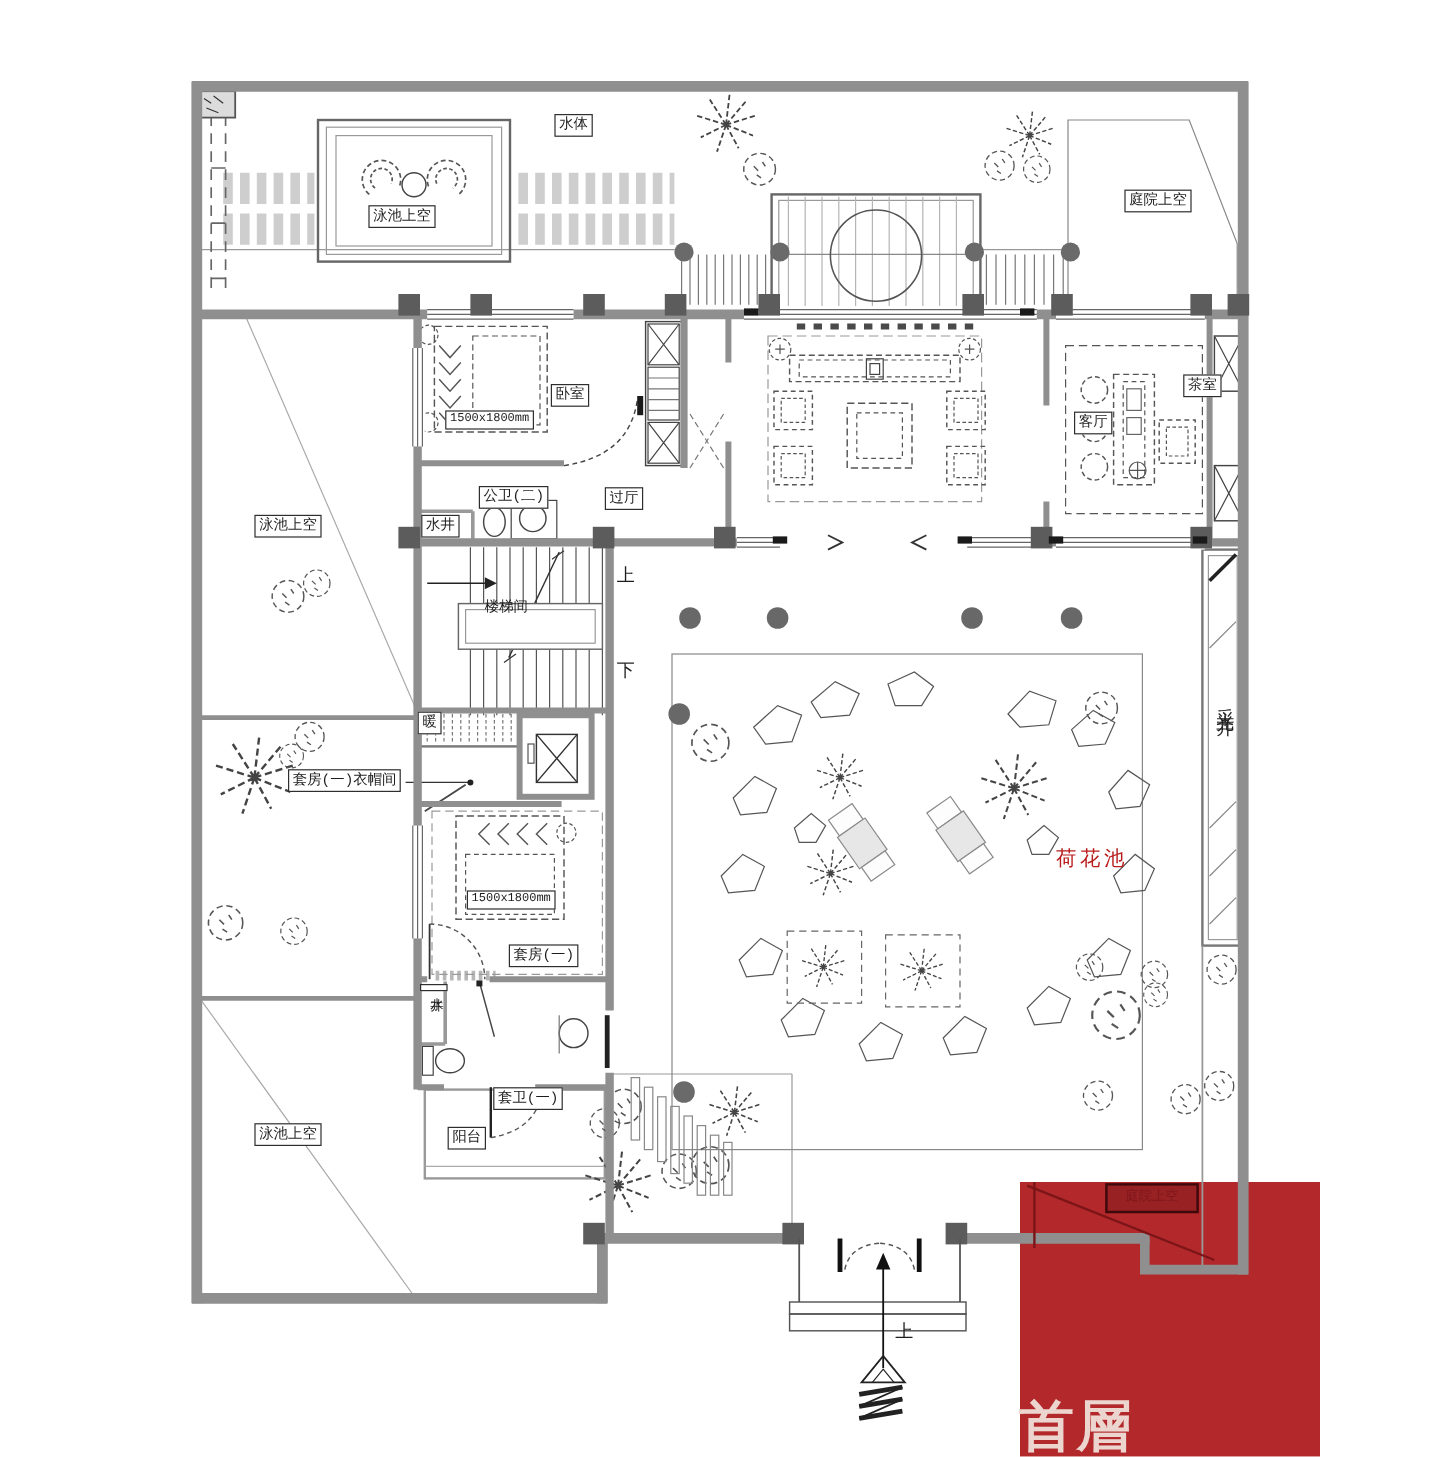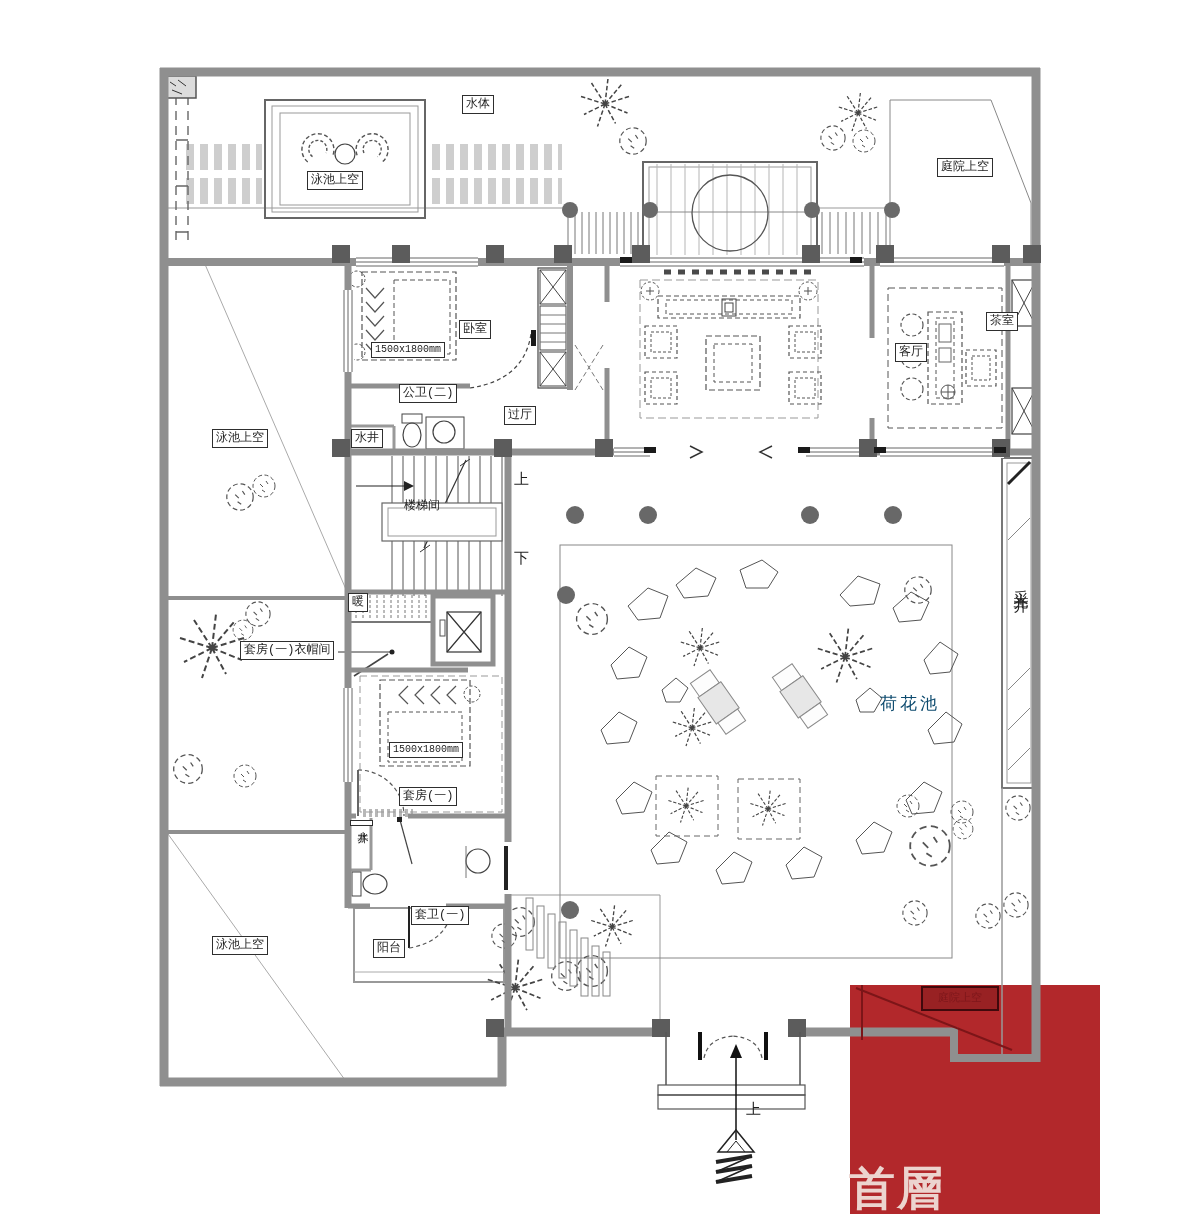--- a/index.html
+++ b/index.html
@@ -3,21 +3,21 @@
 <meta charset="utf-8">
 <style>
   html,body{margin:0;padding:0;background:#fff;font-family:"Liberation Sans",sans-serif;}
   #page{position:relative;width:1100px;height:1214px;background:#fff;overflow:hidden;font-family:Liberation Mono, monospace;}
   #plansvg{position:absolute;left:0;top:0;}
   .lbl{position:absolute;border:1px solid #2e2e2e;background:#fff;color:#1d1d1d;
        font-size:12px;line-height:15px;padding:1px 3px;white-space:nowrap;z-index:5;}
   .plain{position:absolute;color:#1d1d1d;font-size:15px;z-index:5;white-space:nowrap;}
   .small{font-size:10px;line-height:12px;}
   .vert{writing-mode:vertical-rl;text-orientation:upright;letter-spacing:1px;}
-  .lotus{font-size:17px;letter-spacing:3px;color:#0c4a6e;}
+  .lotus{font-size:17px;letter-spacing:3px;color:#b91c1c;margin-top:12px;}
   .lw{font-size:15px;letter-spacing:4px;color:#222;}
   .floortag{position:absolute;left:849px;top:1158px;font-size:46px;font-weight:bold;
             color:#ecd4cf;z-index:6;letter-spacing:2px;}
   .redlbl{position:absolute;left:921px;top:986px;width:74px;height:21px;border:2px solid #40090c;
           background:rgba(61,8,10,.22);color:#7e171b;font-size:11px;line-height:21px;
           text-align:center;z-index:6;}
 </style>
 </head>
 <body>
 
@@ -360,33 +360,33 @@
     <path d="M856,988 L1012,1050" stroke="#7c1518" stroke-width="2"></path>
     <path d="M862,985 V1040" stroke="#7c1518" stroke-width="2"></path>
   </g>
 </svg>
 
 <div class="lbl" style="left:462px;top:95px">水体</div>
 <div class="lbl" style="left:307px;top:171px">泳池上空</div>
 <div class="lbl" style="left:937px;top:158px">庭院上空</div>
 <div class="lbl" style="left:459px;top:320px">卧室</div>
 <div class="lbl" style="left:504px;top:406px">过厅</div>
-<div class="lbl" style="left:399px;top:384px">公卫(二)</div>
+<div class="lbl" style="left:399px;top:405px">公卫(二)</div>
 <div class="lbl" style="left:351px;top:429px">水井</div>
 <div class="lbl" style="left:895px;top:343px">客厅</div>
 <div class="lbl" style="left:986px;top:312px">茶室</div>
 <div class="lbl" style="left:212px;top:429px">泳池上空</div>
 <div class="plain" style="left:404px;top:497px;font-size:12px">楼梯间</div>
 <div class="plain" style="left:514px;top:470px">上</div>
 <div class="plain" style="left:514px;top:549px">下</div>
 <div class="lbl" style="left:348px;top:593px">暖</div>
 <div class="lbl" style="left:240px;top:641px">套房(一)衣帽间</div>
 <div class="lbl small" style="left:371px;top:342px">1500x1800mm</div>
 <div class="lbl small" style="left:389px;top:742px">1500x1800mm</div>
-<div class="lbl" style="left:399px;top:787px">套房(一)</div>
+<div class="lbl" style="left:424px;top:787px">套房(一)</div>
 <div class="lbl" style="left:411px;top:906px">套卫(一)</div>
 <div class="lbl vert" style="left:350px;top:820px;font-size:11px">水井</div>
 <div class="lbl" style="left:373px;top:939px">阳台</div>
 <div class="lbl" style="left:212px;top:936px">泳池上空</div>
 <div class="plain lotus" style="left:880px;top:692px">荷花池</div>
 <div class="plain vert lw" style="left:1009px;top:578px">采光井</div>
 <div class="plain" style="left:746px;top:1100px">上</div>
 <div class="redlbl">庭院上空</div>
 <div class="floortag">首層</div>
 

